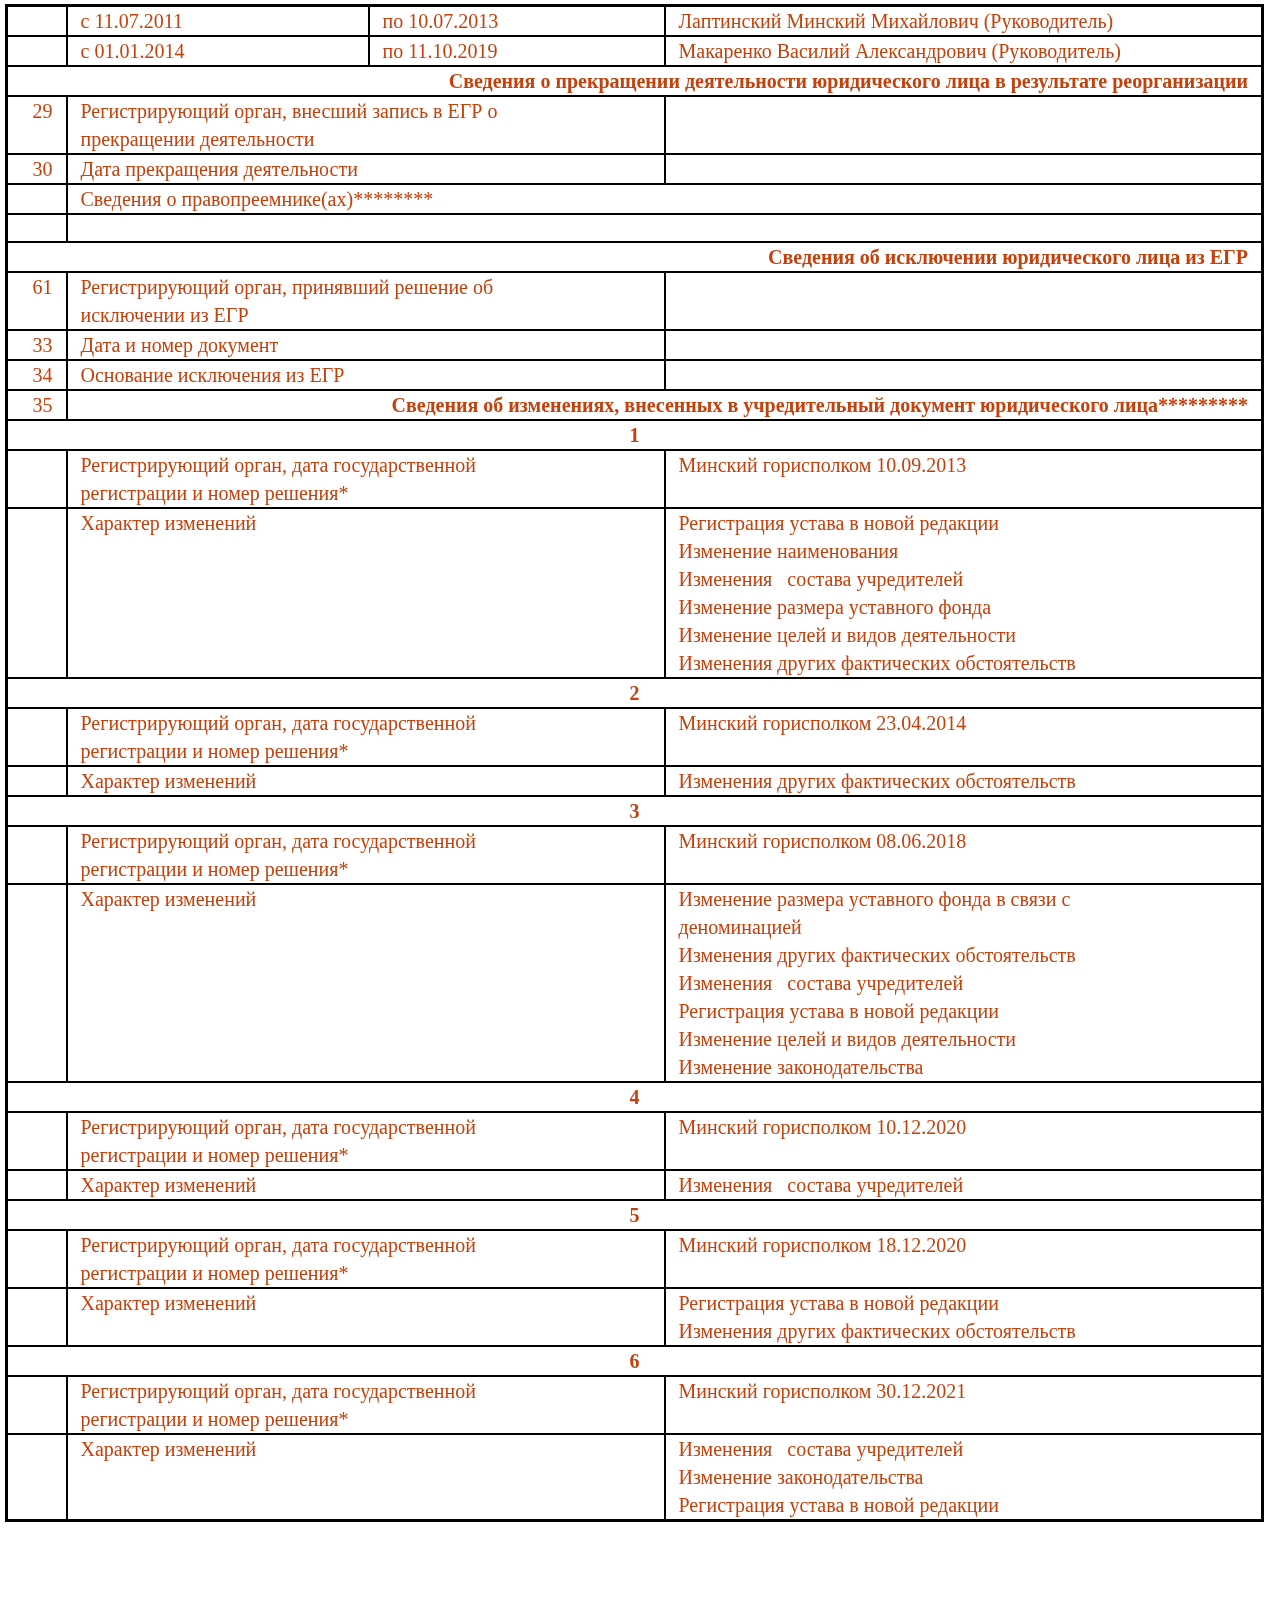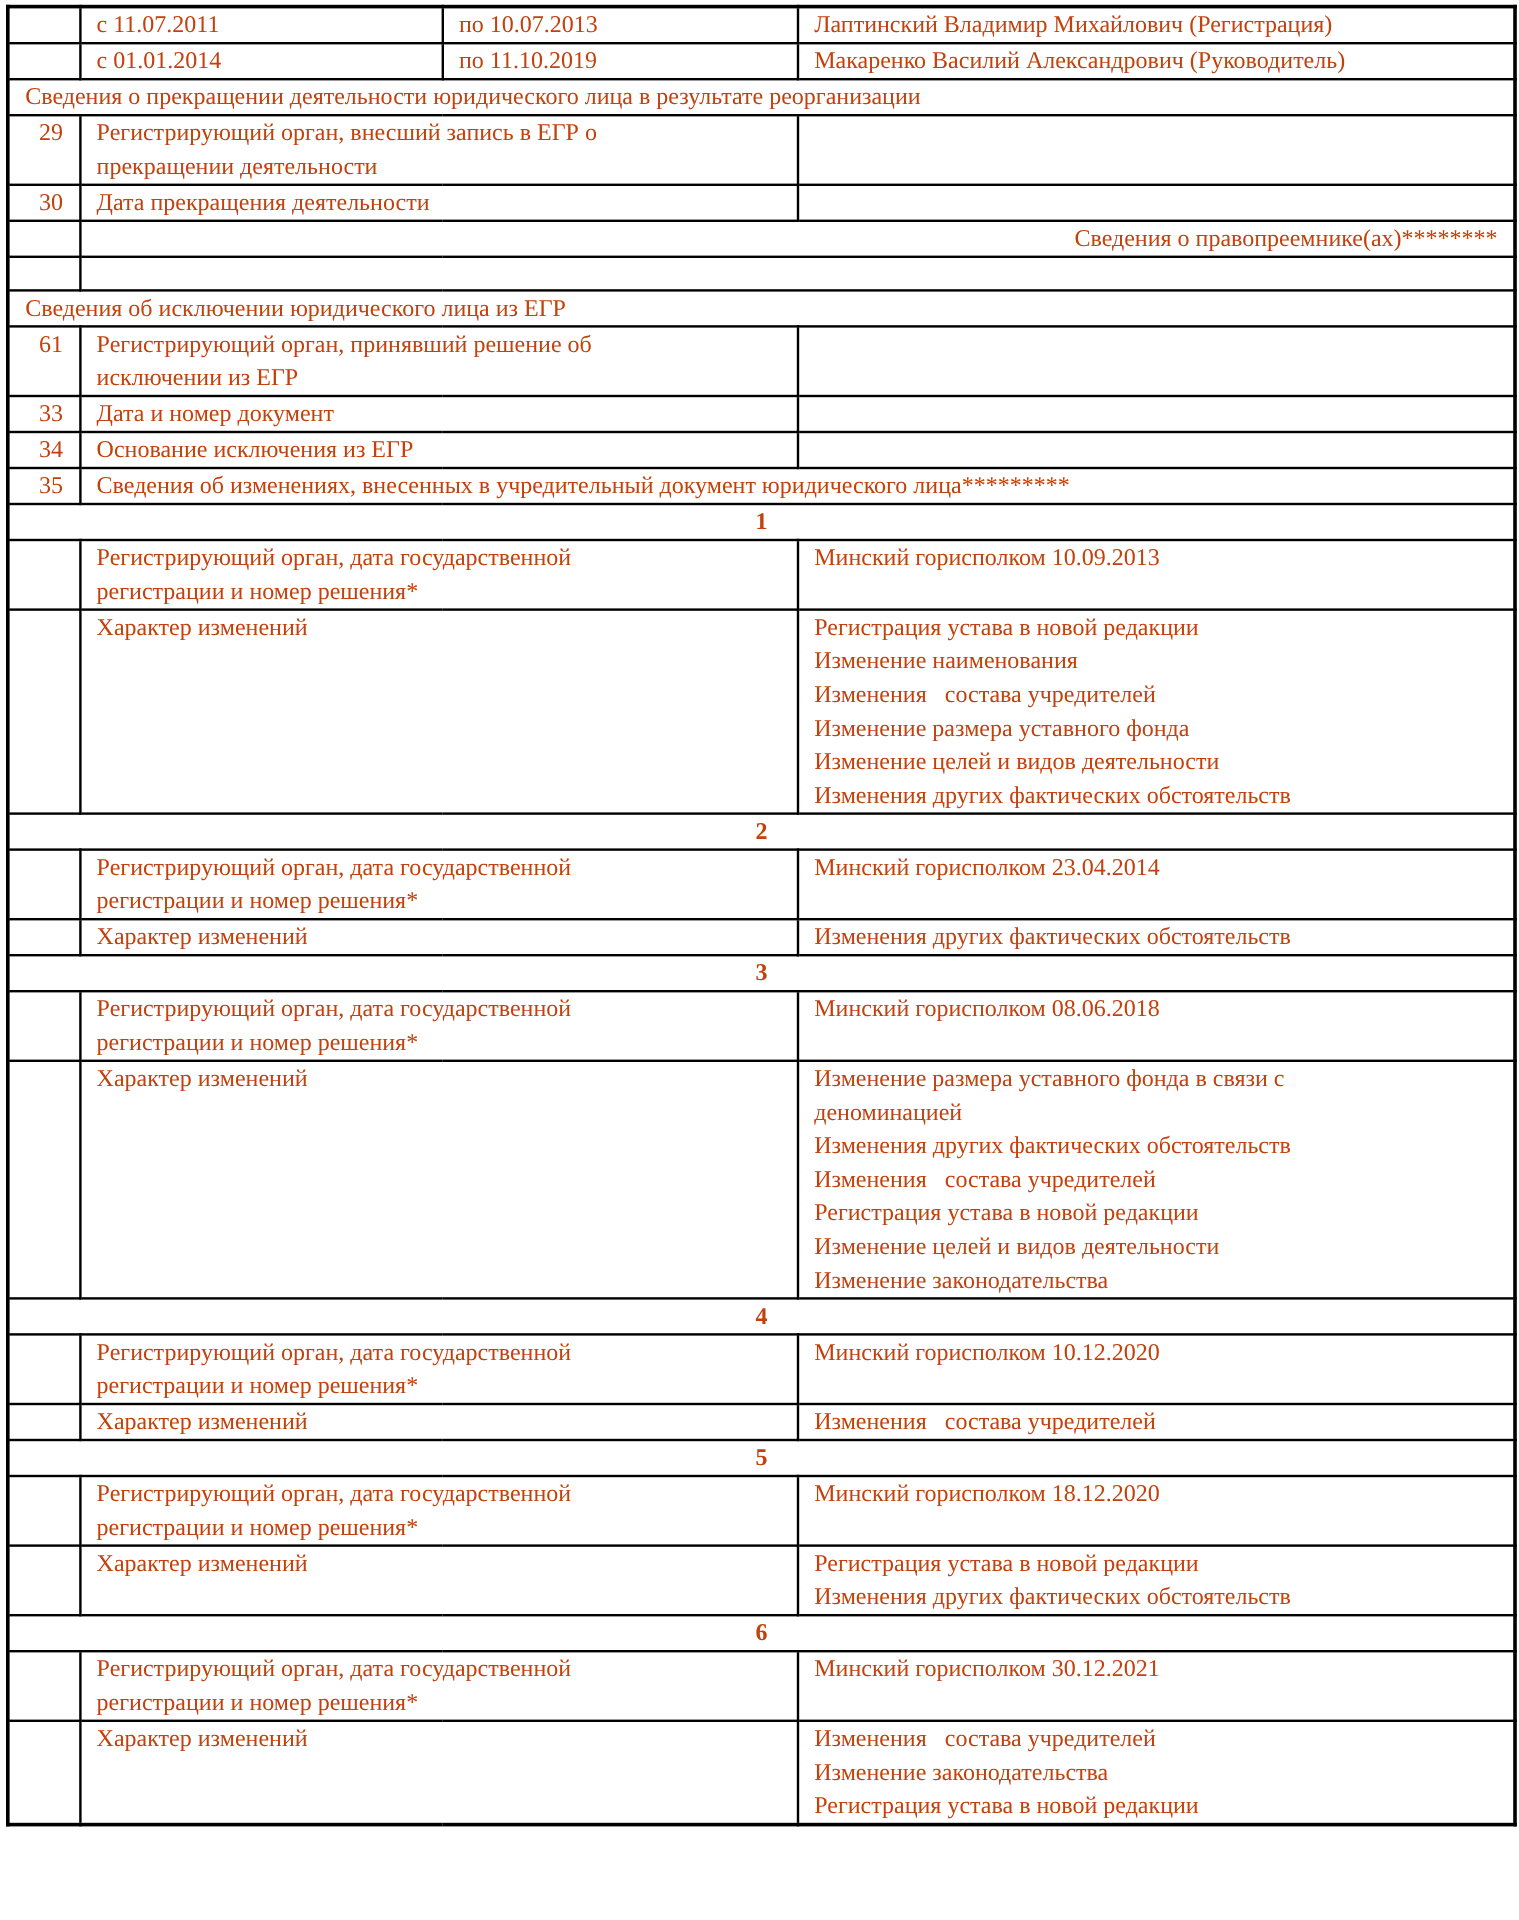--- a/index.html
+++ b/index.html
@@ -29,29 +29,29 @@
     height: 26px;
     vertical-align: top;
     white-space: pre-line;
     overflow: hidden;
   }
   td.num {
     text-align: right;
     padding: 0 2px;
   }
   td.hdr {
-    font-weight: normal;
-    text-align: left;
+    font-weight: bold;
+    text-align: right;
   }
   td.idx {
     font-weight: bold;
     text-align: center;
   }
   td.center {
-    text-align: right;
+    text-align: left;
     margin-top: 44px;
   }
   col.c-num { width: 60px; }
   col.c-a   { width: 302px; }
   col.c-b   { width: 296px; }
   col.c-c   { width: 598px; }
 </style>
 </head>
 <body>
 
@@ -62,21 +62,21 @@
         <col class="c-a">
         <col class="c-b">
         <col class="c-c">
   </colgroup>
   <tbody>
 
     <tr>
       <td class="num"></td>
       <td>с 11.07.2011</td>
       <td>по 10.07.2013</td>
-      <td>Лаптинский Владимир Михайлович (Регистрация)</td>
+      <td>Лаптинский Минский Михайлович (Руководитель)</td>
     </tr>
     <tr>
       <td class="num"></td>
       <td>с 01.01.2014</td>
       <td>по 11.10.2019</td>
       <td>Макаренко Василий Александрович (Руководитель)</td>
     </tr>
 
     <tr>
       <td colspan="4" class="hdr">Сведения о прекращении деятельности юридического лица в результате реорганизации</td>

